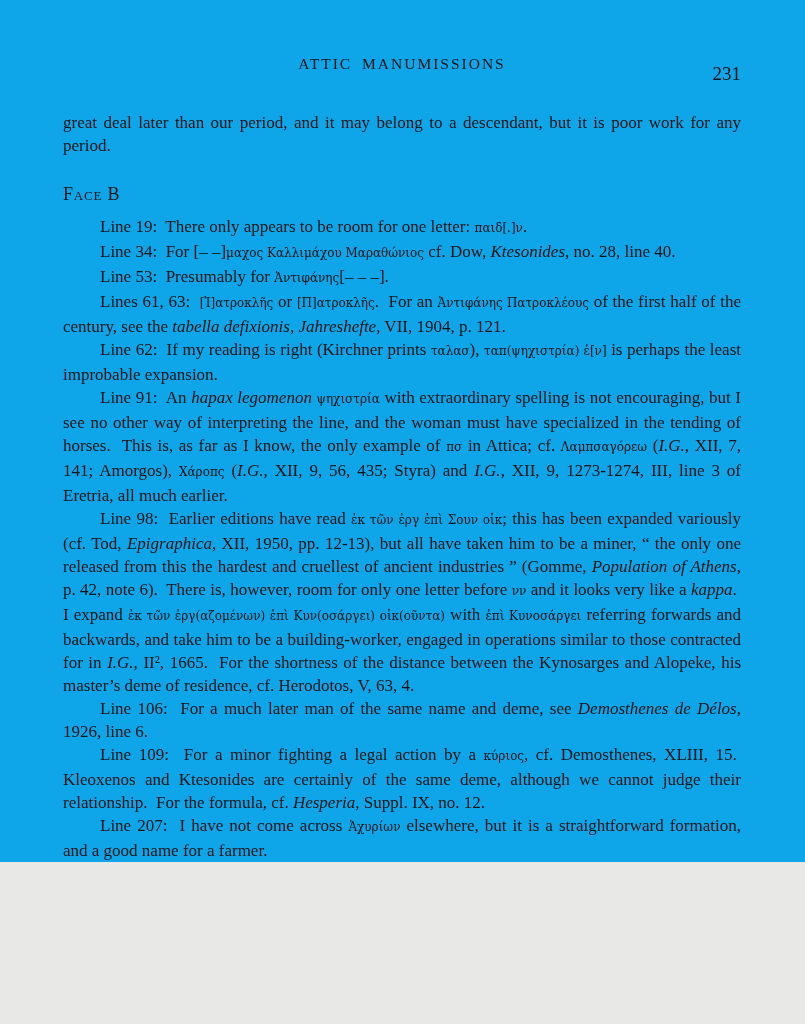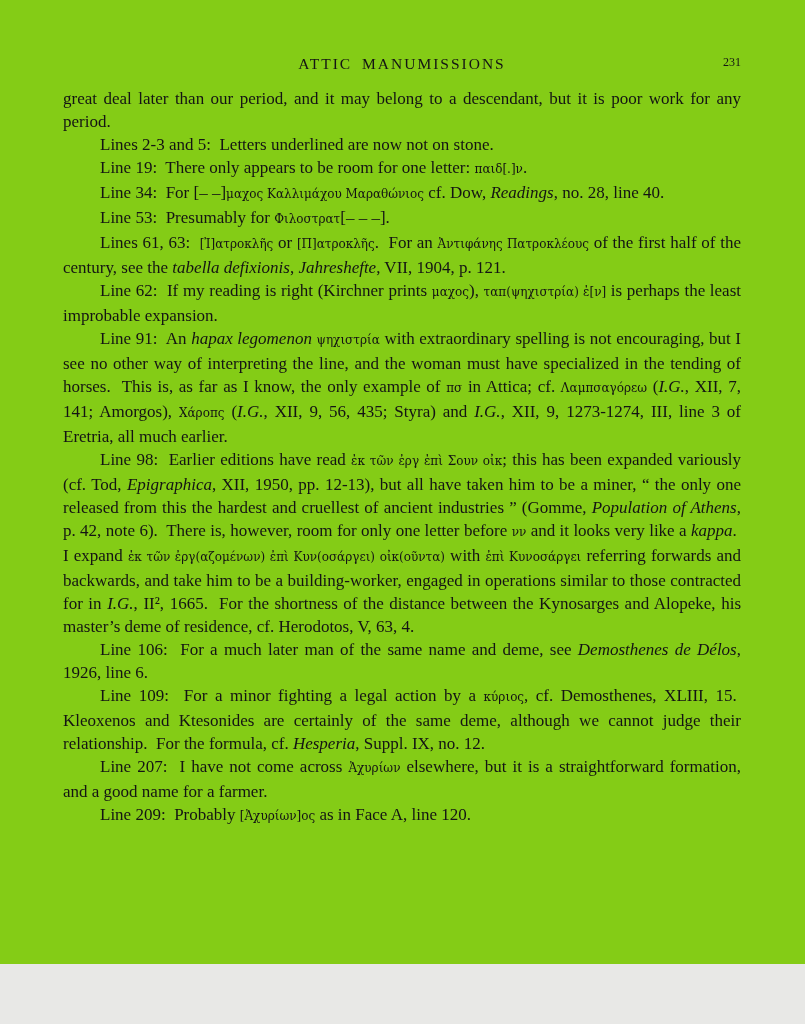--- a/index.html
+++ b/index.html
@@ -1,21 +1,21 @@
 <!DOCTYPE html>
 <html><head>
 <meta charset="utf-8">
 <style>
   html, body { margin: 0; padding: 0; background: #e8e8e6; }
   .page {
     position: relative;
     width: 805px;
-    height: 964px;
+    height: 862px;
     margin: 0 auto;
-    background: #84cc16;
+    background: #0ea5e9;
     color: #141414;
     font-family: "Liberation Serif", "DejaVu Serif", serif;
     overflow: hidden;
   }
   .content {
     position: absolute;
     left: 63px;
     top: 55px;
     width: 678px;
   }
@@ -26,26 +26,26 @@
   .header .title {
     display: block;
     text-align: center;
     font-size: 15.5px;
     letter-spacing: 2px;
     word-spacing: 4px;
   }
   .header .pagenum {
     position: absolute;
     right: 0;
-    top: 0;
-    font-size: 12px;
+    top: 8px;
+    font-size: 19px;
     letter-spacing: 0;
   }
   .body-text {
-    margin-top: 8px;
+    margin-top: 32px;
     font-size: 17px;
     line-height: 23px;
     text-align: justify;
   }
   .body-text p { margin: 0; }
   .body-text p.indent { text-indent: 37px; }
   .section-heading {
     margin: 26px 0 9px 0;
     font-variant: small-caps;
     font-size: 18px;
@@ -68,28 +68,28 @@
     <div class="header">
       <span class="title">ATTIC MANUMISSIONS</span>
       <span class="pagenum">231</span>
     </div>
 
     <div class="body-text">
       <div id="intro-container">
           <p><span class="run-n">great deal later than our period, and it may belong to a descendant, but it is poor work for any period.</span></p>
         </div>
 
+      <div class="section-heading">Face B</div>
 
       <div id="notes-container">
-          <p class="indent"><span class="run-n">Lines 2-3 and 5:&nbsp; Letters underlined are now not on stone.</span></p>
           <p class="indent"><span class="run-n">Line 19:&nbsp; There only appears to be room for one letter: </span><span class="run-g">παιδ[.]ν</span><span class="run-n">.</span></p>
-          <p class="indent"><span class="run-n">Line 34:&nbsp; For [– –]</span><span class="run-g">μαχος Καλλιμάχου Μαραθώνιος</span><span class="run-n"> cf. Dow, </span><span class="run-i">Readings</span><span class="run-n">, no. 28, line 40.</span></p>
-          <p class="indent"><span class="run-n">Line 53:&nbsp; Presumably for </span><span class="run-g">Φιλοστρατ</span><span class="run-n">[– – –].</span></p>
+          <p class="indent"><span class="run-n">Line 34:&nbsp; For [– –]</span><span class="run-g">μαχος Καλλιμάχου Μαραθώνιος</span><span class="run-n"> cf. Dow, </span><span class="run-i">Ktesonides</span><span class="run-n">, no. 28, line 40.</span></p>
+          <p class="indent"><span class="run-n">Line 53:&nbsp; Presumably for </span><span class="run-g">Ἀντιφάνης</span><span class="run-n">[– – –].</span></p>
           <p class="indent"><span class="run-n">Lines 61, 63:&nbsp; </span><span class="run-g">[Ἰ]ατροκλῆς</span><span class="run-n"> or </span><span class="run-g">[Π]ατροκλῆς</span><span class="run-n">.&nbsp; For an </span><span class="run-g">Ἀντιφάνης Πατροκλέους</span><span class="run-n"> of the first half of the century, see the </span><span class="run-i">tabella defixionis</span><span class="run-n">, </span><span class="run-i">Jahreshefte</span><span class="run-n">, VII, 1904, p. 121.</span></p>
-          <p class="indent"><span class="run-n">Line 62:&nbsp; If my reading is right (Kirchner prints </span><span class="run-g">μαχος</span><span class="run-n">), </span><span class="run-g">ταπ(ψηχιστρία) ἐ[ν]</span><span class="run-n"> is perhaps the least improbable expansion.</span></p>
+          <p class="indent"><span class="run-n">Line 62:&nbsp; If my reading is right (Kirchner prints </span><span class="run-g">ταλασ</span><span class="run-n">), </span><span class="run-g">ταπ(ψηχιστρία) ἐ[ν]</span><span class="run-n"> is perhaps the least improbable expansion.</span></p>
           <p class="indent"><span class="run-n">Line 91:&nbsp; An </span><span class="run-i">hapax legomenon</span><span class="run-n"> </span><span class="run-g">ψηχιστρία</span><span class="run-n"> with extraordinary spelling is not encouraging, but I see no other way of interpreting the line, and the woman must have specialized in the tending of horses.&nbsp; This is, as far as I know, the only example of </span><span class="run-g">πσ</span><span class="run-n"> in Attica; cf. </span><span class="run-g">Λαμπσαγόρεω</span><span class="run-n"> (</span><span class="run-i">I.G.</span><span class="run-n">, XII, 7, 141; Amorgos), </span><span class="run-g">Χάροπς</span><span class="run-n"> (</span><span class="run-i">I.G.</span><span class="run-n">, XII, 9, 56, 435; Styra) and </span><span class="run-i">I.G.</span><span class="run-n">, XII, 9, 1273-1274, III, line 3 of Eretria, all much earlier.</span></p>
           <p class="indent"><span class="run-n">Line 98:&nbsp; Earlier editions have read </span><span class="run-g">ἐκ τῶν ἐργ ἐπὶ Σουν οἰκ</span><span class="run-n">; this has been expanded variously (cf. Tod, </span><span class="run-i">Epigraphica</span><span class="run-n">, XII, 1950, pp. 12-13), but all have taken him to be a miner, “ the only one released from this the hardest and cruellest of ancient industries ” (Gomme, </span><span class="run-i">Population of Athens</span><span class="run-n">, p. 42, note 6).&nbsp; There is, however, room for only one letter before </span><span class="run-g">νν</span><span class="run-n"> and it looks very like a </span><span class="run-i">kappa</span><span class="run-n">.&nbsp; I expand </span><span class="run-g">ἐκ τῶν ἐργ(αζομένων) ἐπὶ Κυν(οσάργει) οἰκ(οῦντα)</span><span class="run-n"> with </span><span class="run-g">ἐπὶ Κυνοσάργει</span><span class="run-n"> referring forwards and backwards, and take him to be a building-worker, engaged in operations similar to those contracted for in </span><span class="run-i">I.G.</span><span class="run-n">, II², 1665.&nbsp; For the shortness of the distance between the Kynosarges and Alopeke, his master’s deme of residence, cf. Herodotos, V, 63, 4.</span></p>
           <p class="indent"><span class="run-n">Line 106:&nbsp; For a much later man of the same name and deme, see </span><span class="run-i">Demosthenes de Délos</span><span class="run-n">, 1926, line 6.</span></p>
           <p class="indent"><span class="run-n">Line 109:&nbsp; For a minor fighting a legal action by a </span><span class="run-g">κύριος</span><span class="run-n">, cf. Demosthenes, XLIII, 15.&nbsp; Kleoxenos and Ktesonides are certainly of the same deme, although we cannot judge their relationship.&nbsp; For the formula, cf. </span><span class="run-i">Hesperia</span><span class="run-n">, Suppl. IX, no. 12.</span></p>
           <p class="indent"><span class="run-n">Line 207:&nbsp; I have not come across </span><span class="run-g">Ἀχυρίων</span><span class="run-n"> elsewhere, but it is a straightforward formation, and a good name for a farmer.</span></p>
           <p class="indent"><span class="run-n">Line 209:&nbsp; Probably </span><span class="run-g">[Ἀχυρίων]ος</span><span class="run-n"> as in Face A, line 120.</span></p>
         </div>
     </div>
 
   </div>

